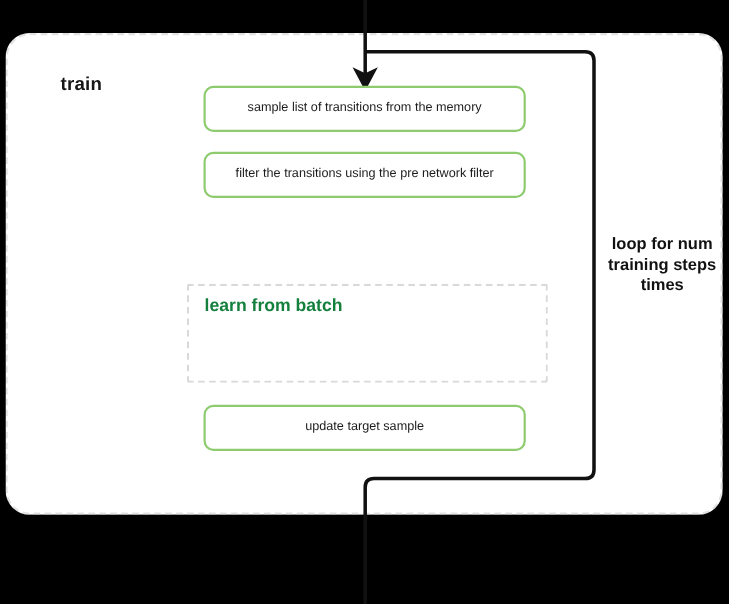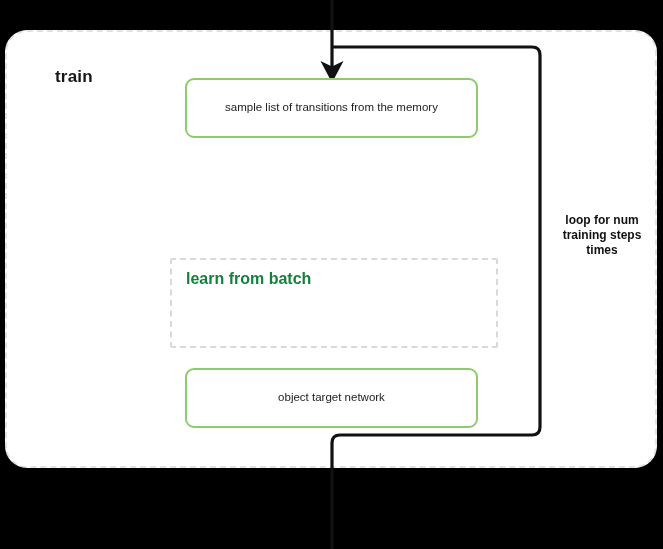--- a/index.html
+++ b/index.html
@@ -38,21 +38,21 @@
     color: #161616;
     letter-spacing: 0.2px;
     margin-top: 20px;
   }
 
   
   .step-box {
     position: absolute;
     left: 185px;
     width: 293px;
-    height: 60px;
+    height: 42px;
     background: #ffffff;
     border: 2.5px solid #8dcb6e;
     border-radius: 9px;
     box-sizing: border-box;
     display: flex;
     align-items: center;
     justify-content: center;
   }
   .step-box span {
     font-size: 11.5px;
@@ -89,21 +89,21 @@
     line-height: 1.35;
   }
 
   
   #loop-label {
     position: absolute;
     left: 546px;
     top: 213px;
     width: 112px;
     text-align: center;
-    font-size: 12px;
+    font-size: 15px;
     font-weight: bold;
     color: #111111;
     line-height: 1.25;
   }
 
   
   #connectors {
     position: absolute;
     left: 0;
     top: 0;
@@ -134,25 +134,28 @@
 
     <g>
       <path d="M332,47 L532,47 Q540,47 540,55 L540,427 Q540,435 532,435 L340,435 Q332,435 332,443 L332,549" stroke="#111111" stroke-width="3.2" fill="none" stroke-linejoin="round"></path>
     </g>
   </svg>
 
   <div class="step-box" id="step-sample">
     <span>sample list of transitions from the memory</span>
   </div>
 
+  <div class="step-box" id="step-filter">
+    <span>filter the transitions using the pre network filter</span>
+  </div>
 
 
   <div id="learn-block">
     <div id="learn-title">learn from batch</div>
   </div>
 
   <div class="step-box" id="step-update">
-    <span>object target network</span>
+    <span>update target sample</span>
   </div>
 
   <div id="loop-label">loop for num training steps times</div>
 
 </div>
 
 </body></html>

